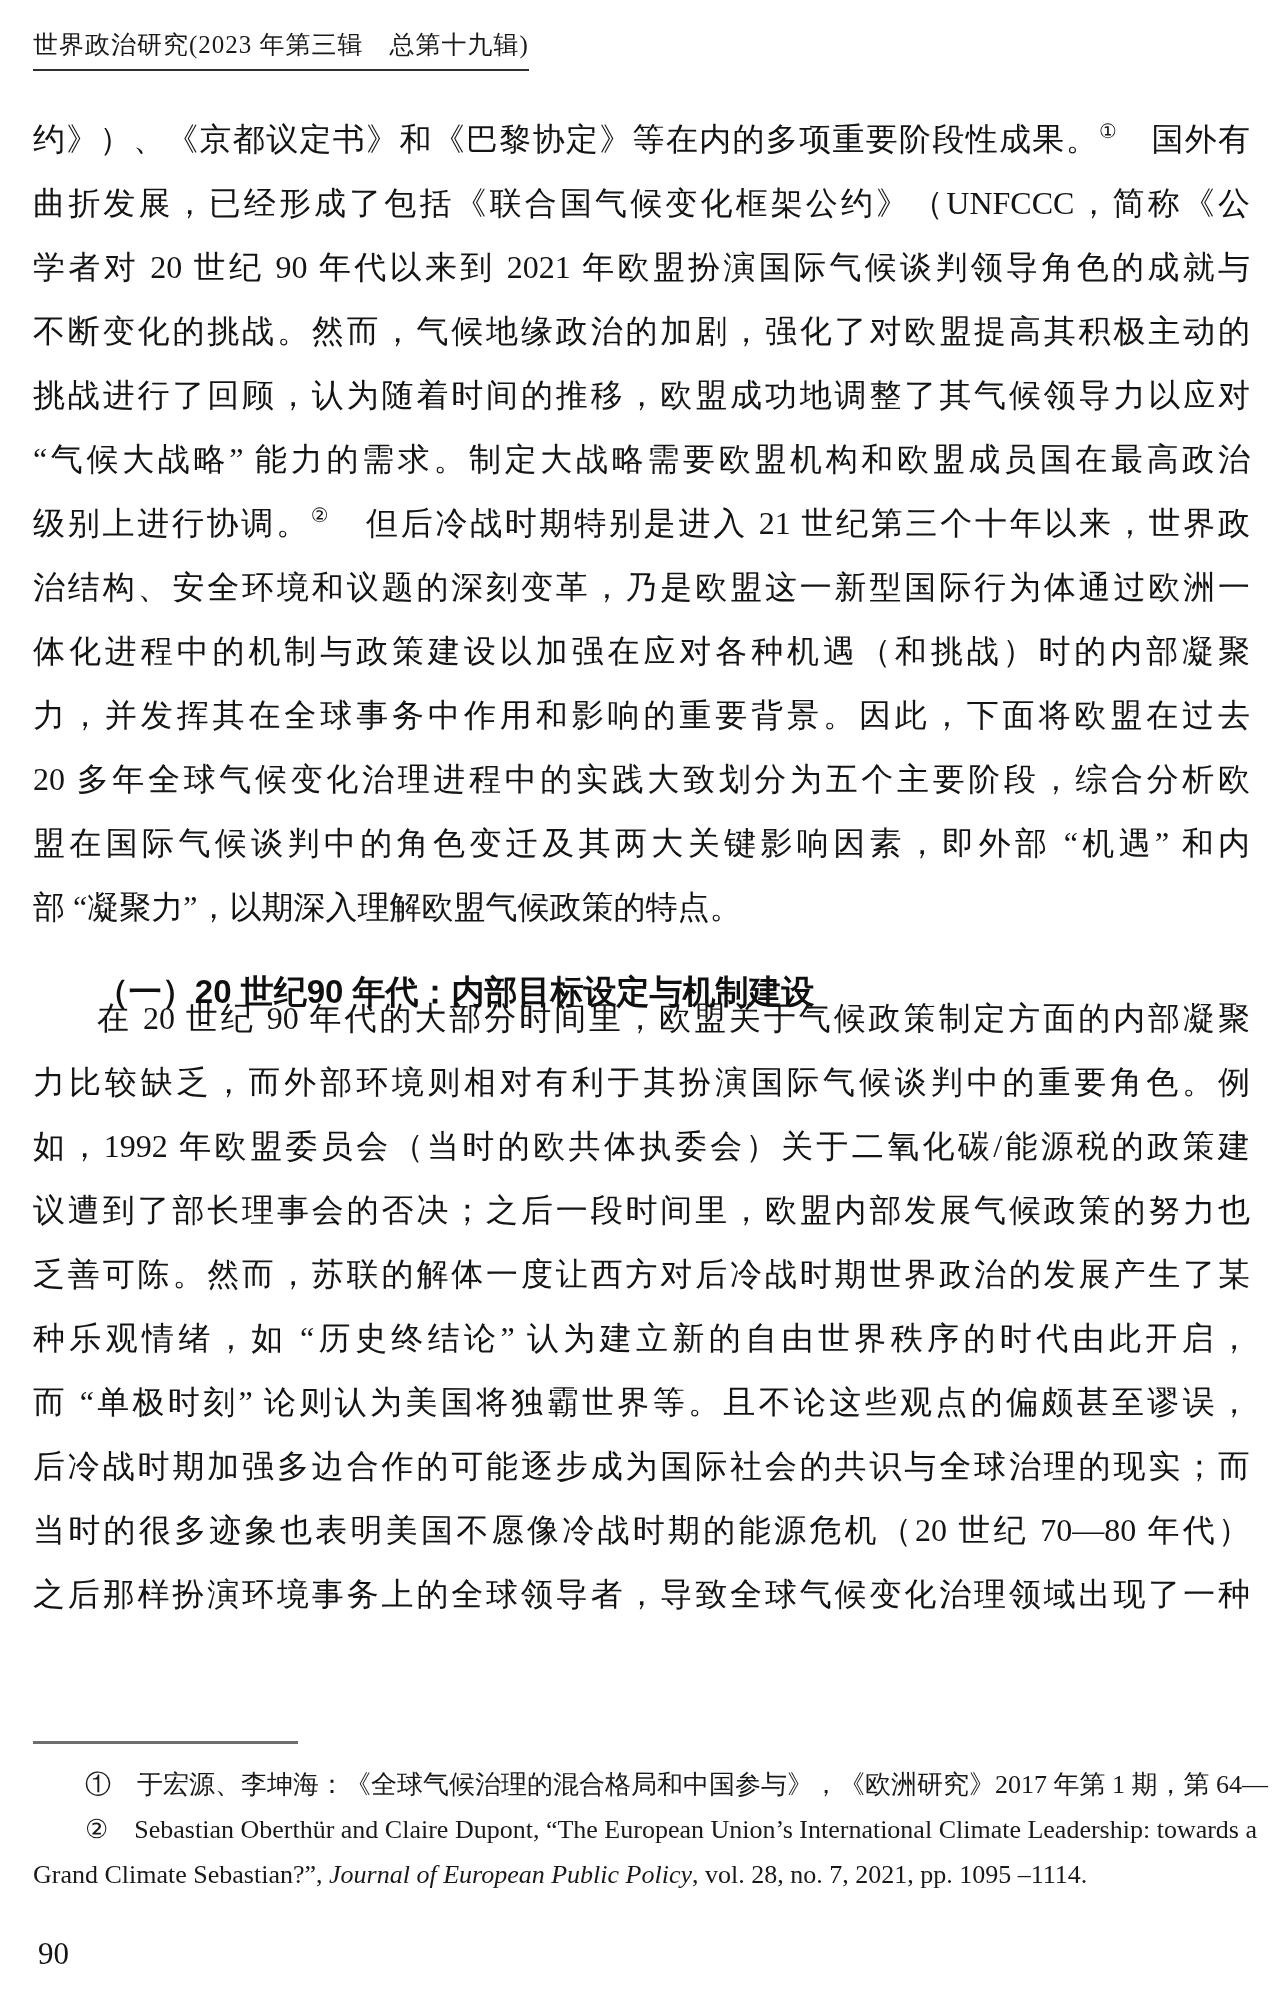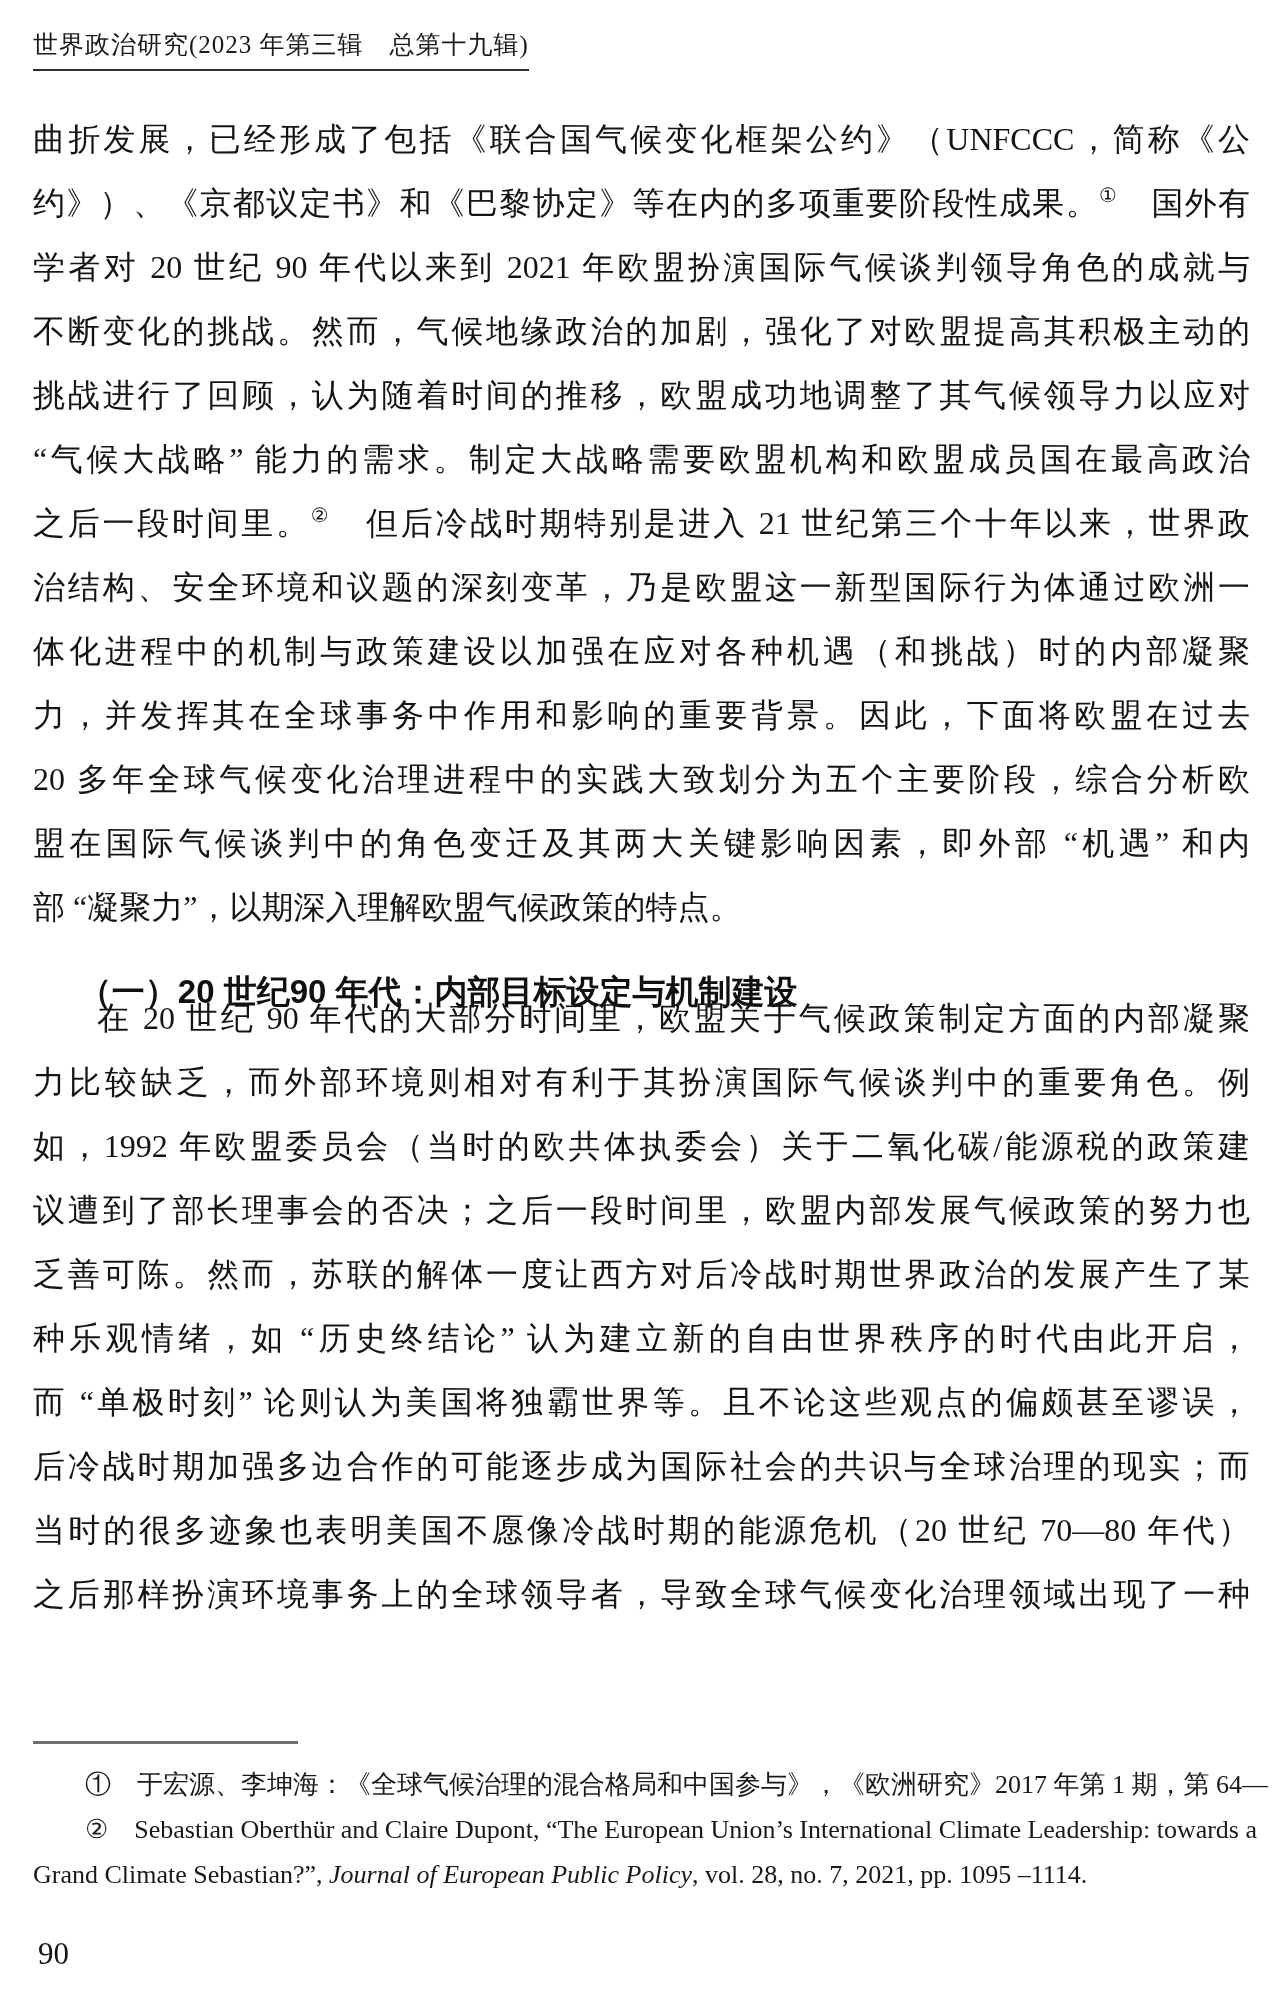--- a/index.html
+++ b/index.html
@@ -45,21 +45,21 @@
   .line.first-indent{
     text-indent:2em;
   }
   .fn-ref{
     font-size:0.62em;
     vertical-align:super;
     line-height:0;
   }
   
   .section-heading{
-    position:absolute;left:26px;right:30px;top:968px;
+    position:absolute;left:43px;right:30px;top:968px;
     margin:0;
     font-family:"Liberation Sans","DejaVu Sans",sans-serif;
     font-weight:700;
     font-size:33px;
     line-height:48px;
     text-indent:1.6em;
     color:#101010;
   }
   
   .footnote-sep{
@@ -91,27 +91,27 @@
 </head>
 <body>
 
 <div class="page">
 
   <div class="running-header">
     <span class="header-title">世界政治研究(2023 年第三辑　总第十九辑)</span>
   </div>
 
   <div class="para para1">
+    <div class="line"><span>约》）、《京都议定书》和《巴黎协定》等在内的多项重要阶段性成果。</span><span class="fn-ref">①</span><span>　国外有</span></div>
     <div class="line">曲折发展，已经形成了包括《联合国气候变化框架公约》（UNFCCC，简称《公</div>
-    <div class="line"><span>约》）、《京都议定书》和《巴黎协定》等在内的多项重要阶段性成果。</span><span class="fn-ref">①</span><span>　国外有</span></div>
     <div class="line">学者对 20 世纪 90 年代以来到 2021 年欧盟扮演国际气候谈判领导角色的成就与</div>
     <div class="line">不断变化的挑战。然而，气候地缘政治的加剧，强化了对欧盟提高其积极主动的</div>
     <div class="line">挑战进行了回顾，认为随着时间的推移，欧盟成功地调整了其气候领导力以应对</div>
     <div class="line">“气候大战略” 能力的需求。制定大战略需要欧盟机构和欧盟成员国在最高政治</div>
-    <div class="line"><span>之后一段时间里。</span><span class="fn-ref">②</span><span>　但后冷战时期特别是进入 21 世纪第三个十年以来，世界政</span></div>
+    <div class="line"><span>级别上进行协调。</span><span class="fn-ref">②</span><span>　但后冷战时期特别是进入 21 世纪第三个十年以来，世界政</span></div>
     <div class="line">治结构、安全环境和议题的深刻变革，乃是欧盟这一新型国际行为体通过欧洲一</div>
     <div class="line">体化进程中的机制与政策建设以加强在应对各种机遇（和挑战）时的内部凝聚</div>
     <div class="line">力，并发挥其在全球事务中作用和影响的重要背景。因此，下面将欧盟在过去</div>
     <div class="line">20 多年全球气候变化治理进程中的实践大致划分为五个主要阶段，综合分析欧</div>
     <div class="line">盟在国际气候谈判中的角色变迁及其两大关键影响因素，即外部 “机遇” 和内</div>
     <div class="line line-end">部 “凝聚力”，以期深入理解欧盟气候政策的特点。</div>
   </div>
 
   <h2 class="section-heading">（一）20 世纪90 年代：内部目标设定与机制建设</h2>
 

